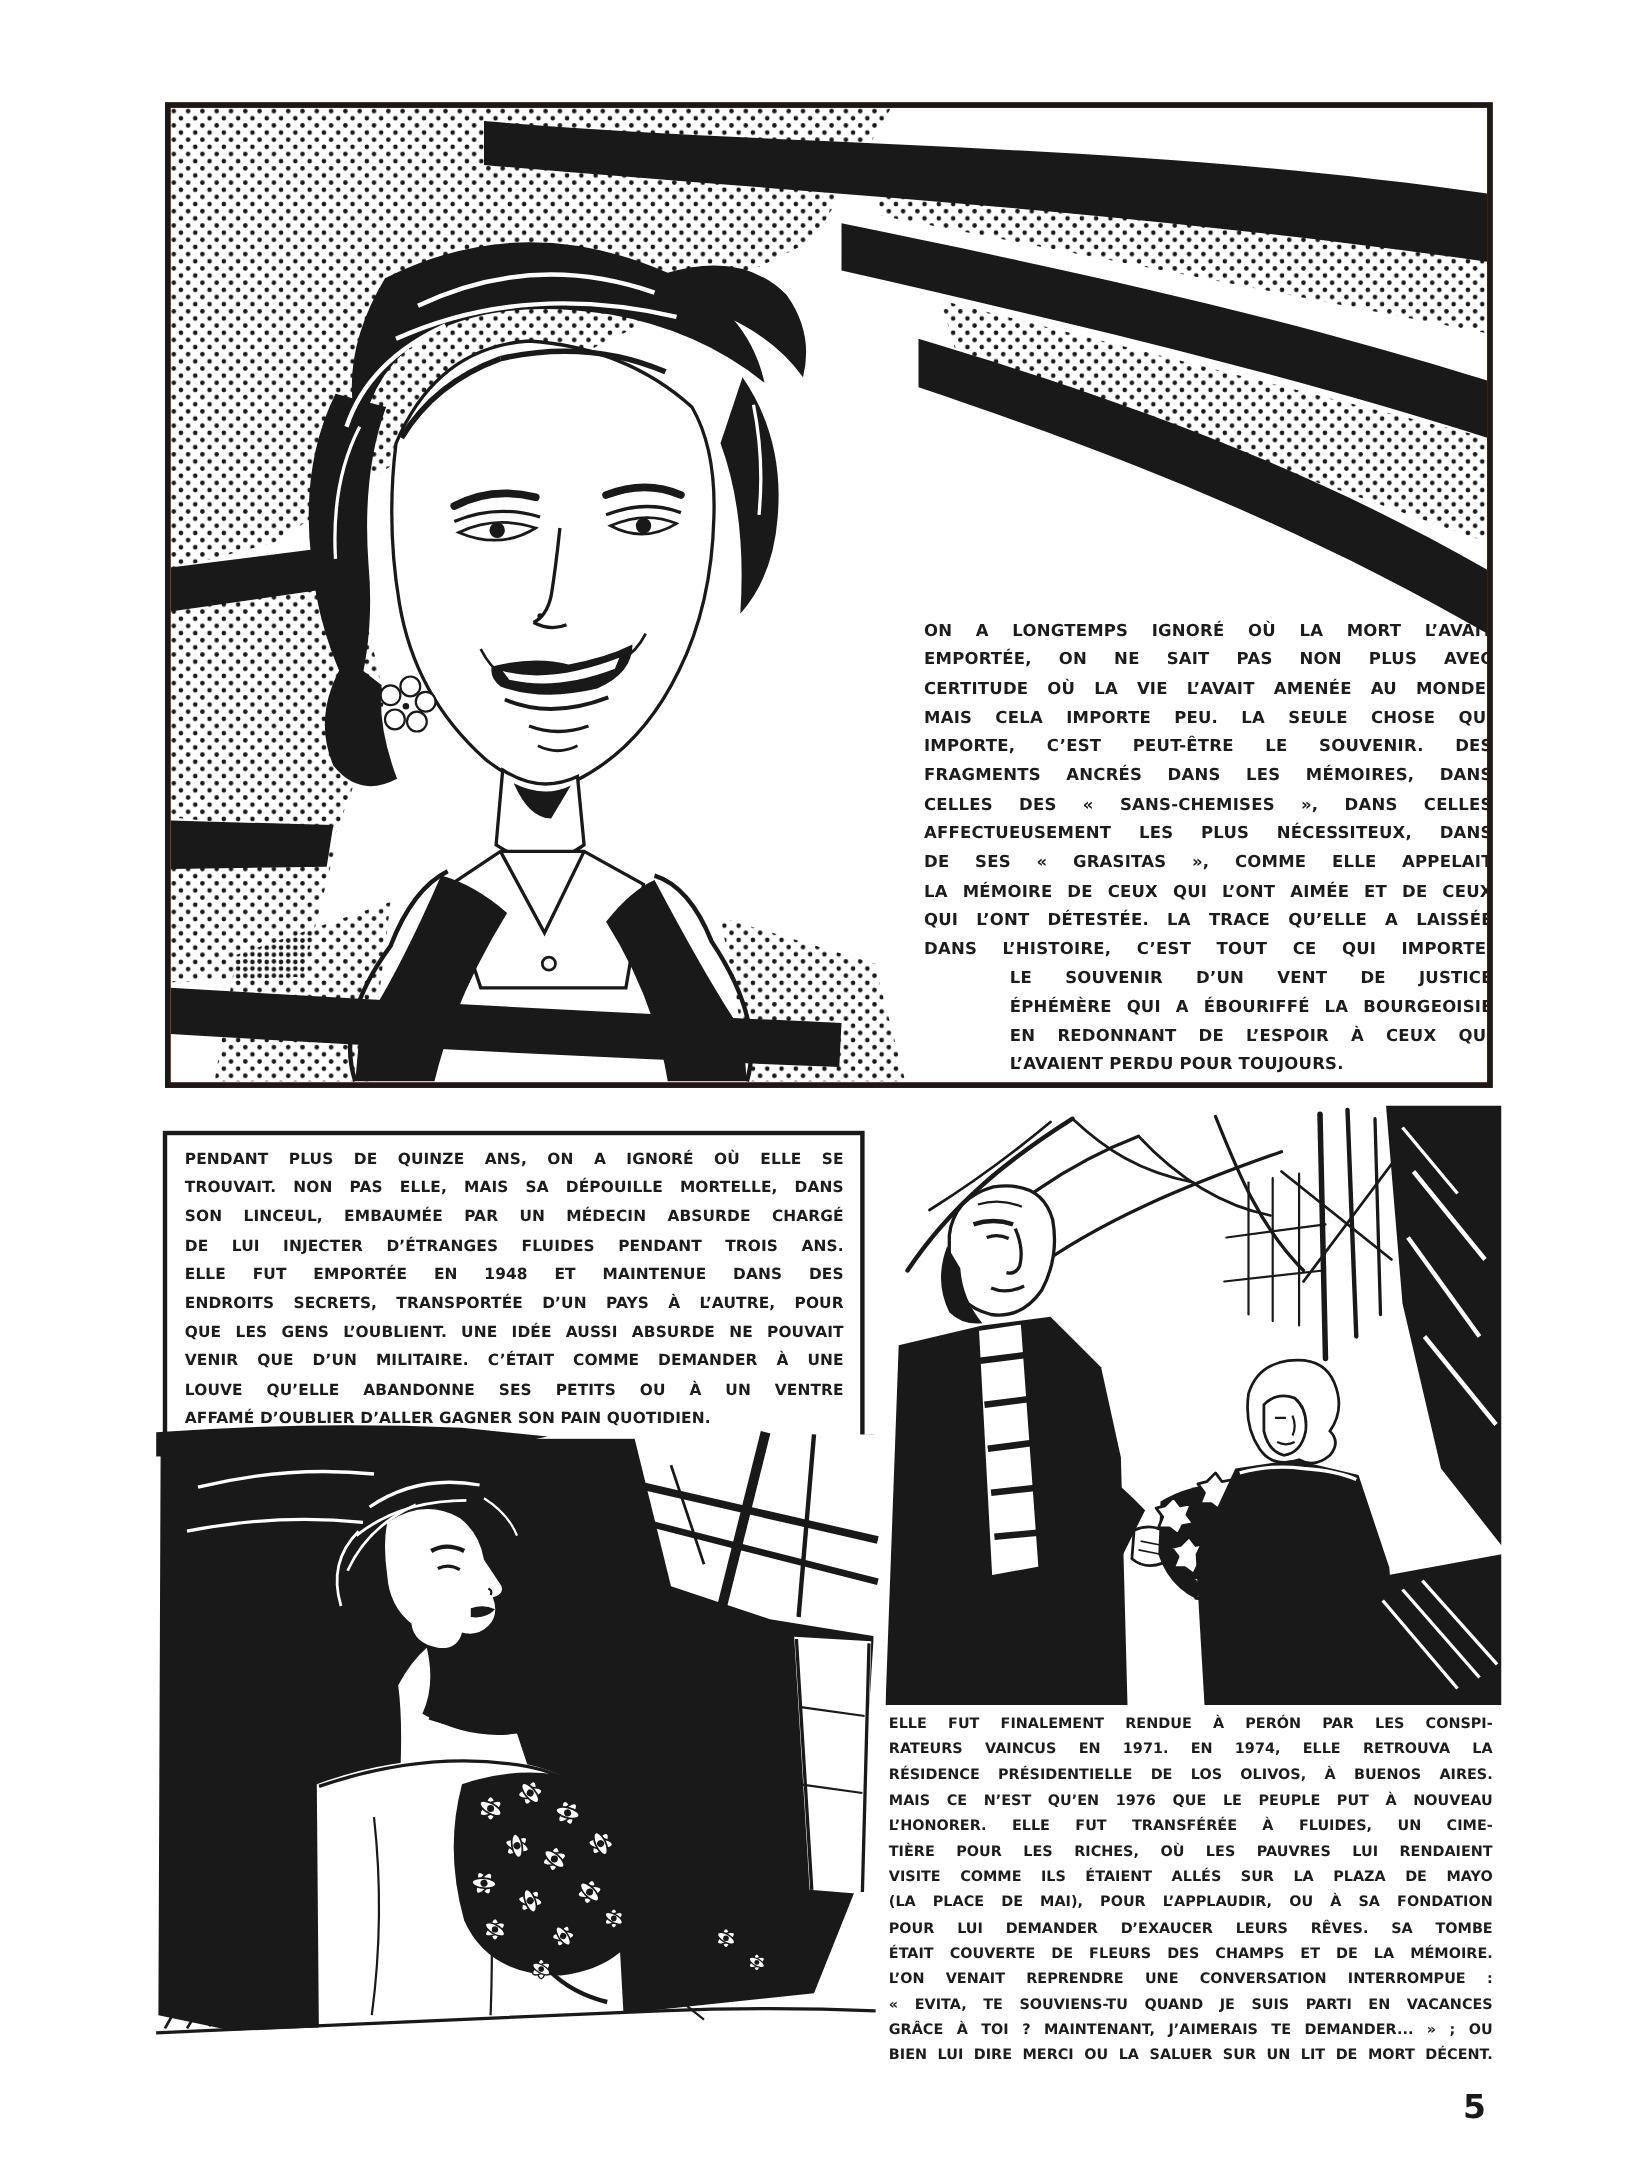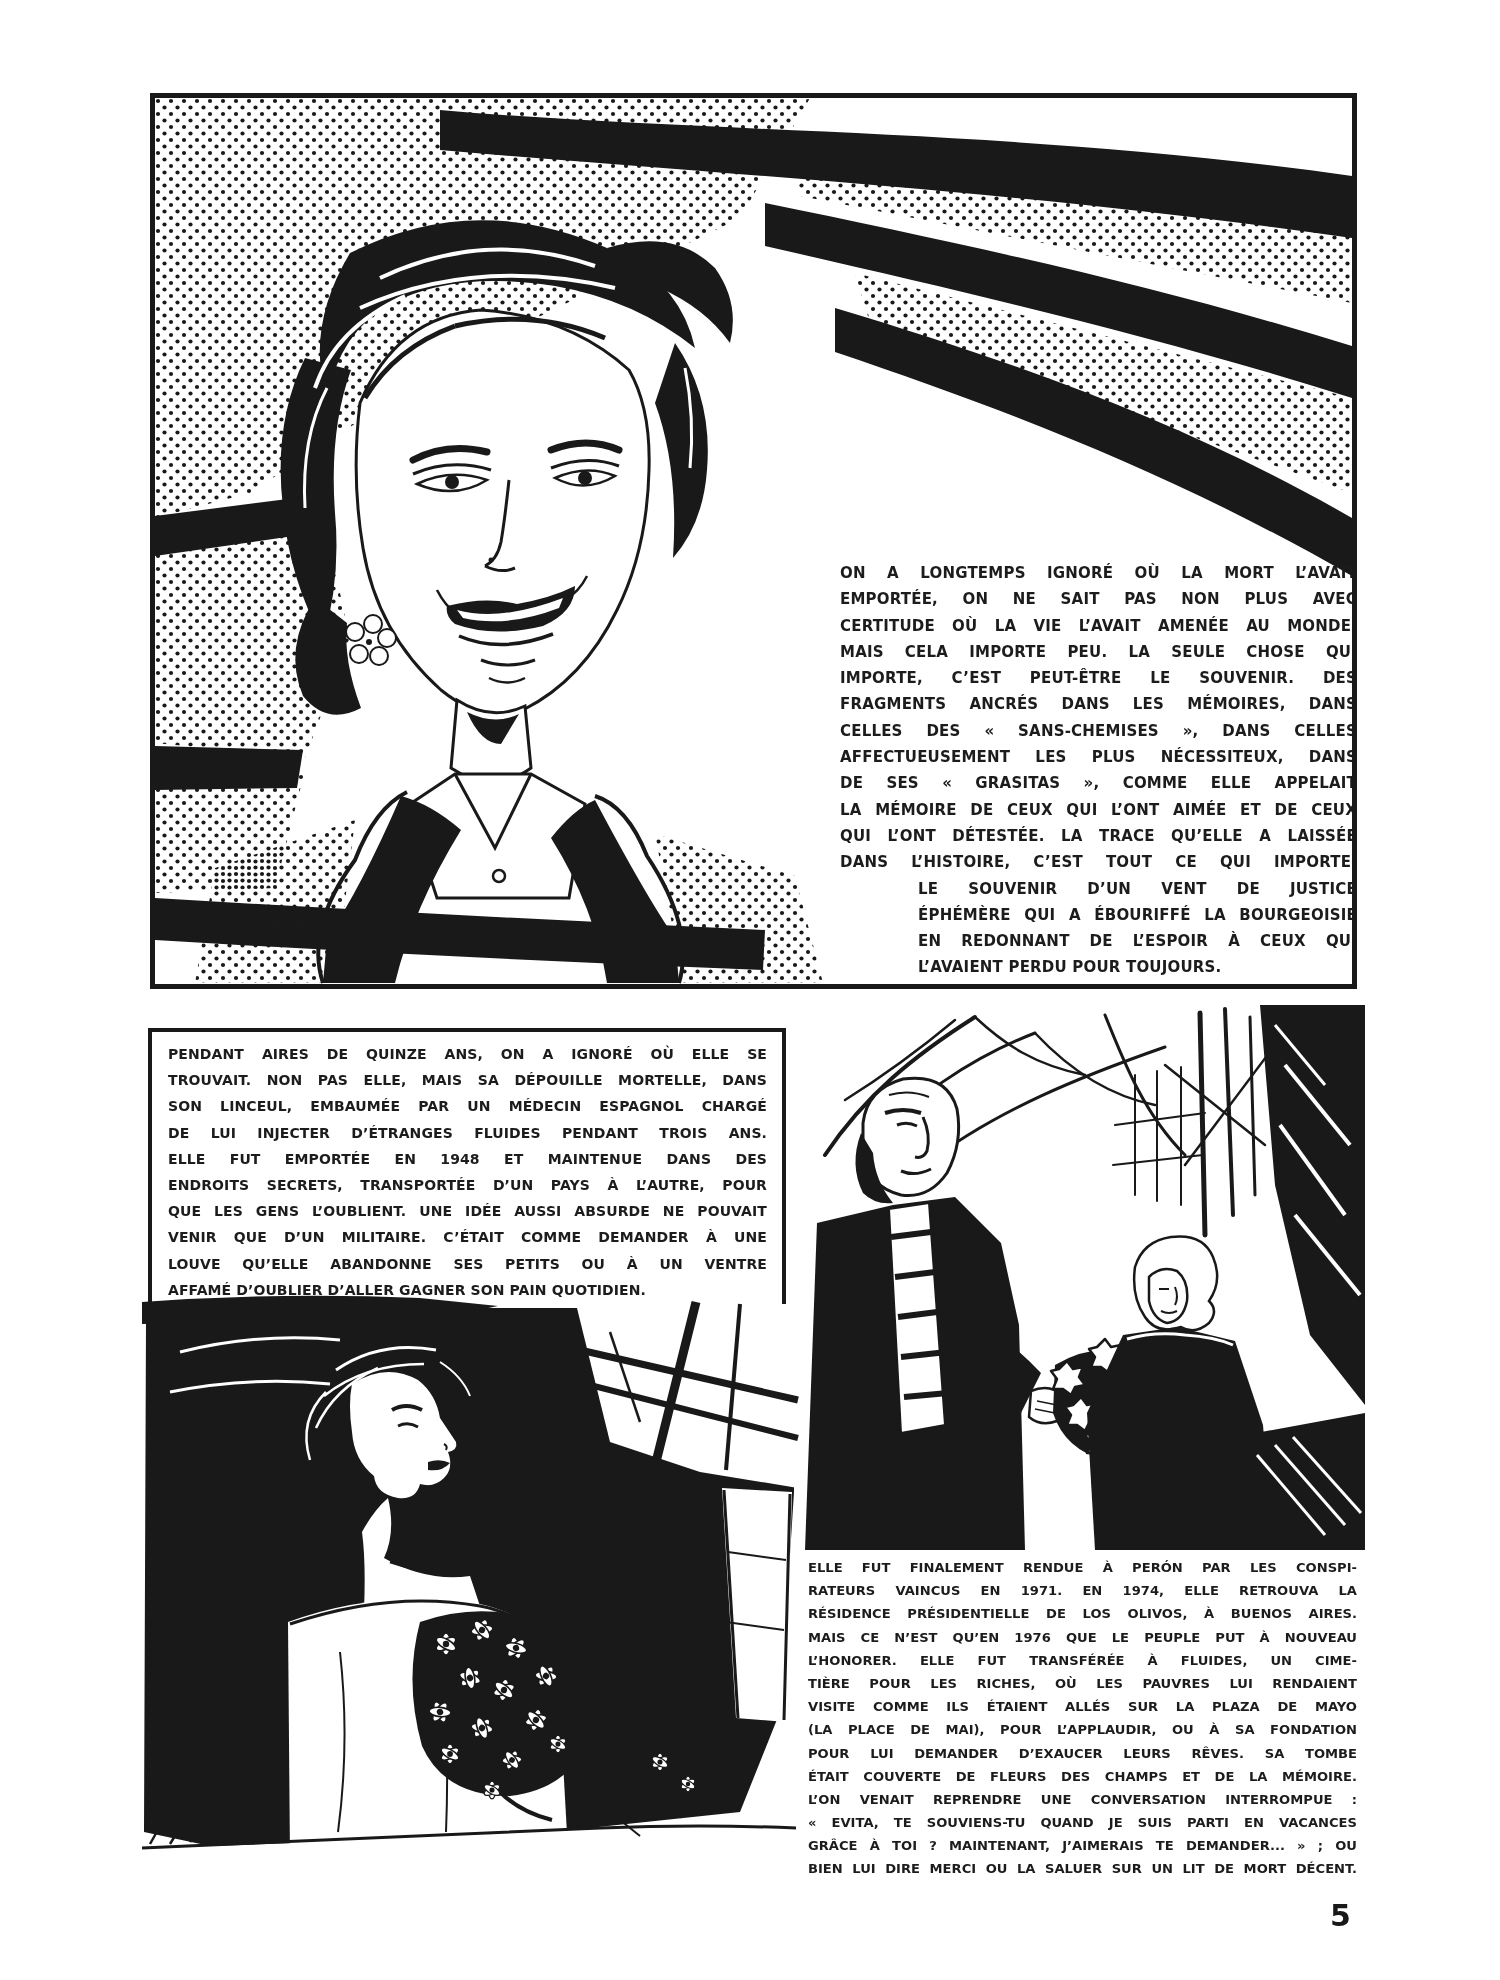--- a/index.html
+++ b/index.html
@@ -127,23 +127,23 @@
       <div class="tl">DANS L’HISTOIRE, C’EST TOUT CE QUI IMPORTE.</div>
       <div class="tl ind">LE SOUVENIR D’UN VENT DE JUSTICE</div>
       <div class="tl ind">ÉPHÉMÈRE QUI A ÉBOURIFFÉ LA BOURGEOISIE</div>
       <div class="tl ind">EN REDONNANT DE L’ESPOIR À CEUX QUI</div>
       <div class="tl noj ind">L’AVAIENT PERDU POUR TOUJOURS.</div>
     </div>
 </div>
 
 <div class="abs caption-box">
   <div class="txt b2" id="text-mid">
-      <div class="tl">PENDANT AIRES DE QUINZE ANS, ON A IGNORÉ OÙ ELLE SE</div>
+      <div class="tl">PENDANT PLUS DE QUINZE ANS, ON A IGNORÉ OÙ ELLE SE</div>
       <div class="tl">TROUVAIT. NON PAS ELLE, MAIS SA DÉPOUILLE MORTELLE, DANS</div>
-      <div class="tl">SON LINCEUL, EMBAUMÉE PAR UN MÉDECIN ESPAGNOL CHARGÉ</div>
+      <div class="tl">SON LINCEUL, EMBAUMÉE PAR UN MÉDECIN ABSURDE CHARGÉ</div>
       <div class="tl">DE LUI INJECTER D’ÉTRANGES FLUIDES PENDANT TROIS ANS.</div>
       <div class="tl">ELLE FUT EMPORTÉE EN 1948 ET MAINTENUE DANS DES</div>
       <div class="tl">ENDROITS SECRETS, TRANSPORTÉE D’UN PAYS À L’AUTRE, POUR</div>
       <div class="tl">QUE LES GENS L’OUBLIENT. UNE IDÉE AUSSI ABSURDE NE POUVAIT</div>
       <div class="tl">VENIR QUE D’UN MILITAIRE. C’ÉTAIT COMME DEMANDER À UNE</div>
       <div class="tl">LOUVE QU’ELLE ABANDONNE SES PETITS OU À UN VENTRE</div>
       <div class="tl noj">AFFAMÉ D’OUBLIER D’ALLER GAGNER SON PAIN QUOTIDIEN.</div>
     </div>
 </div>
 

